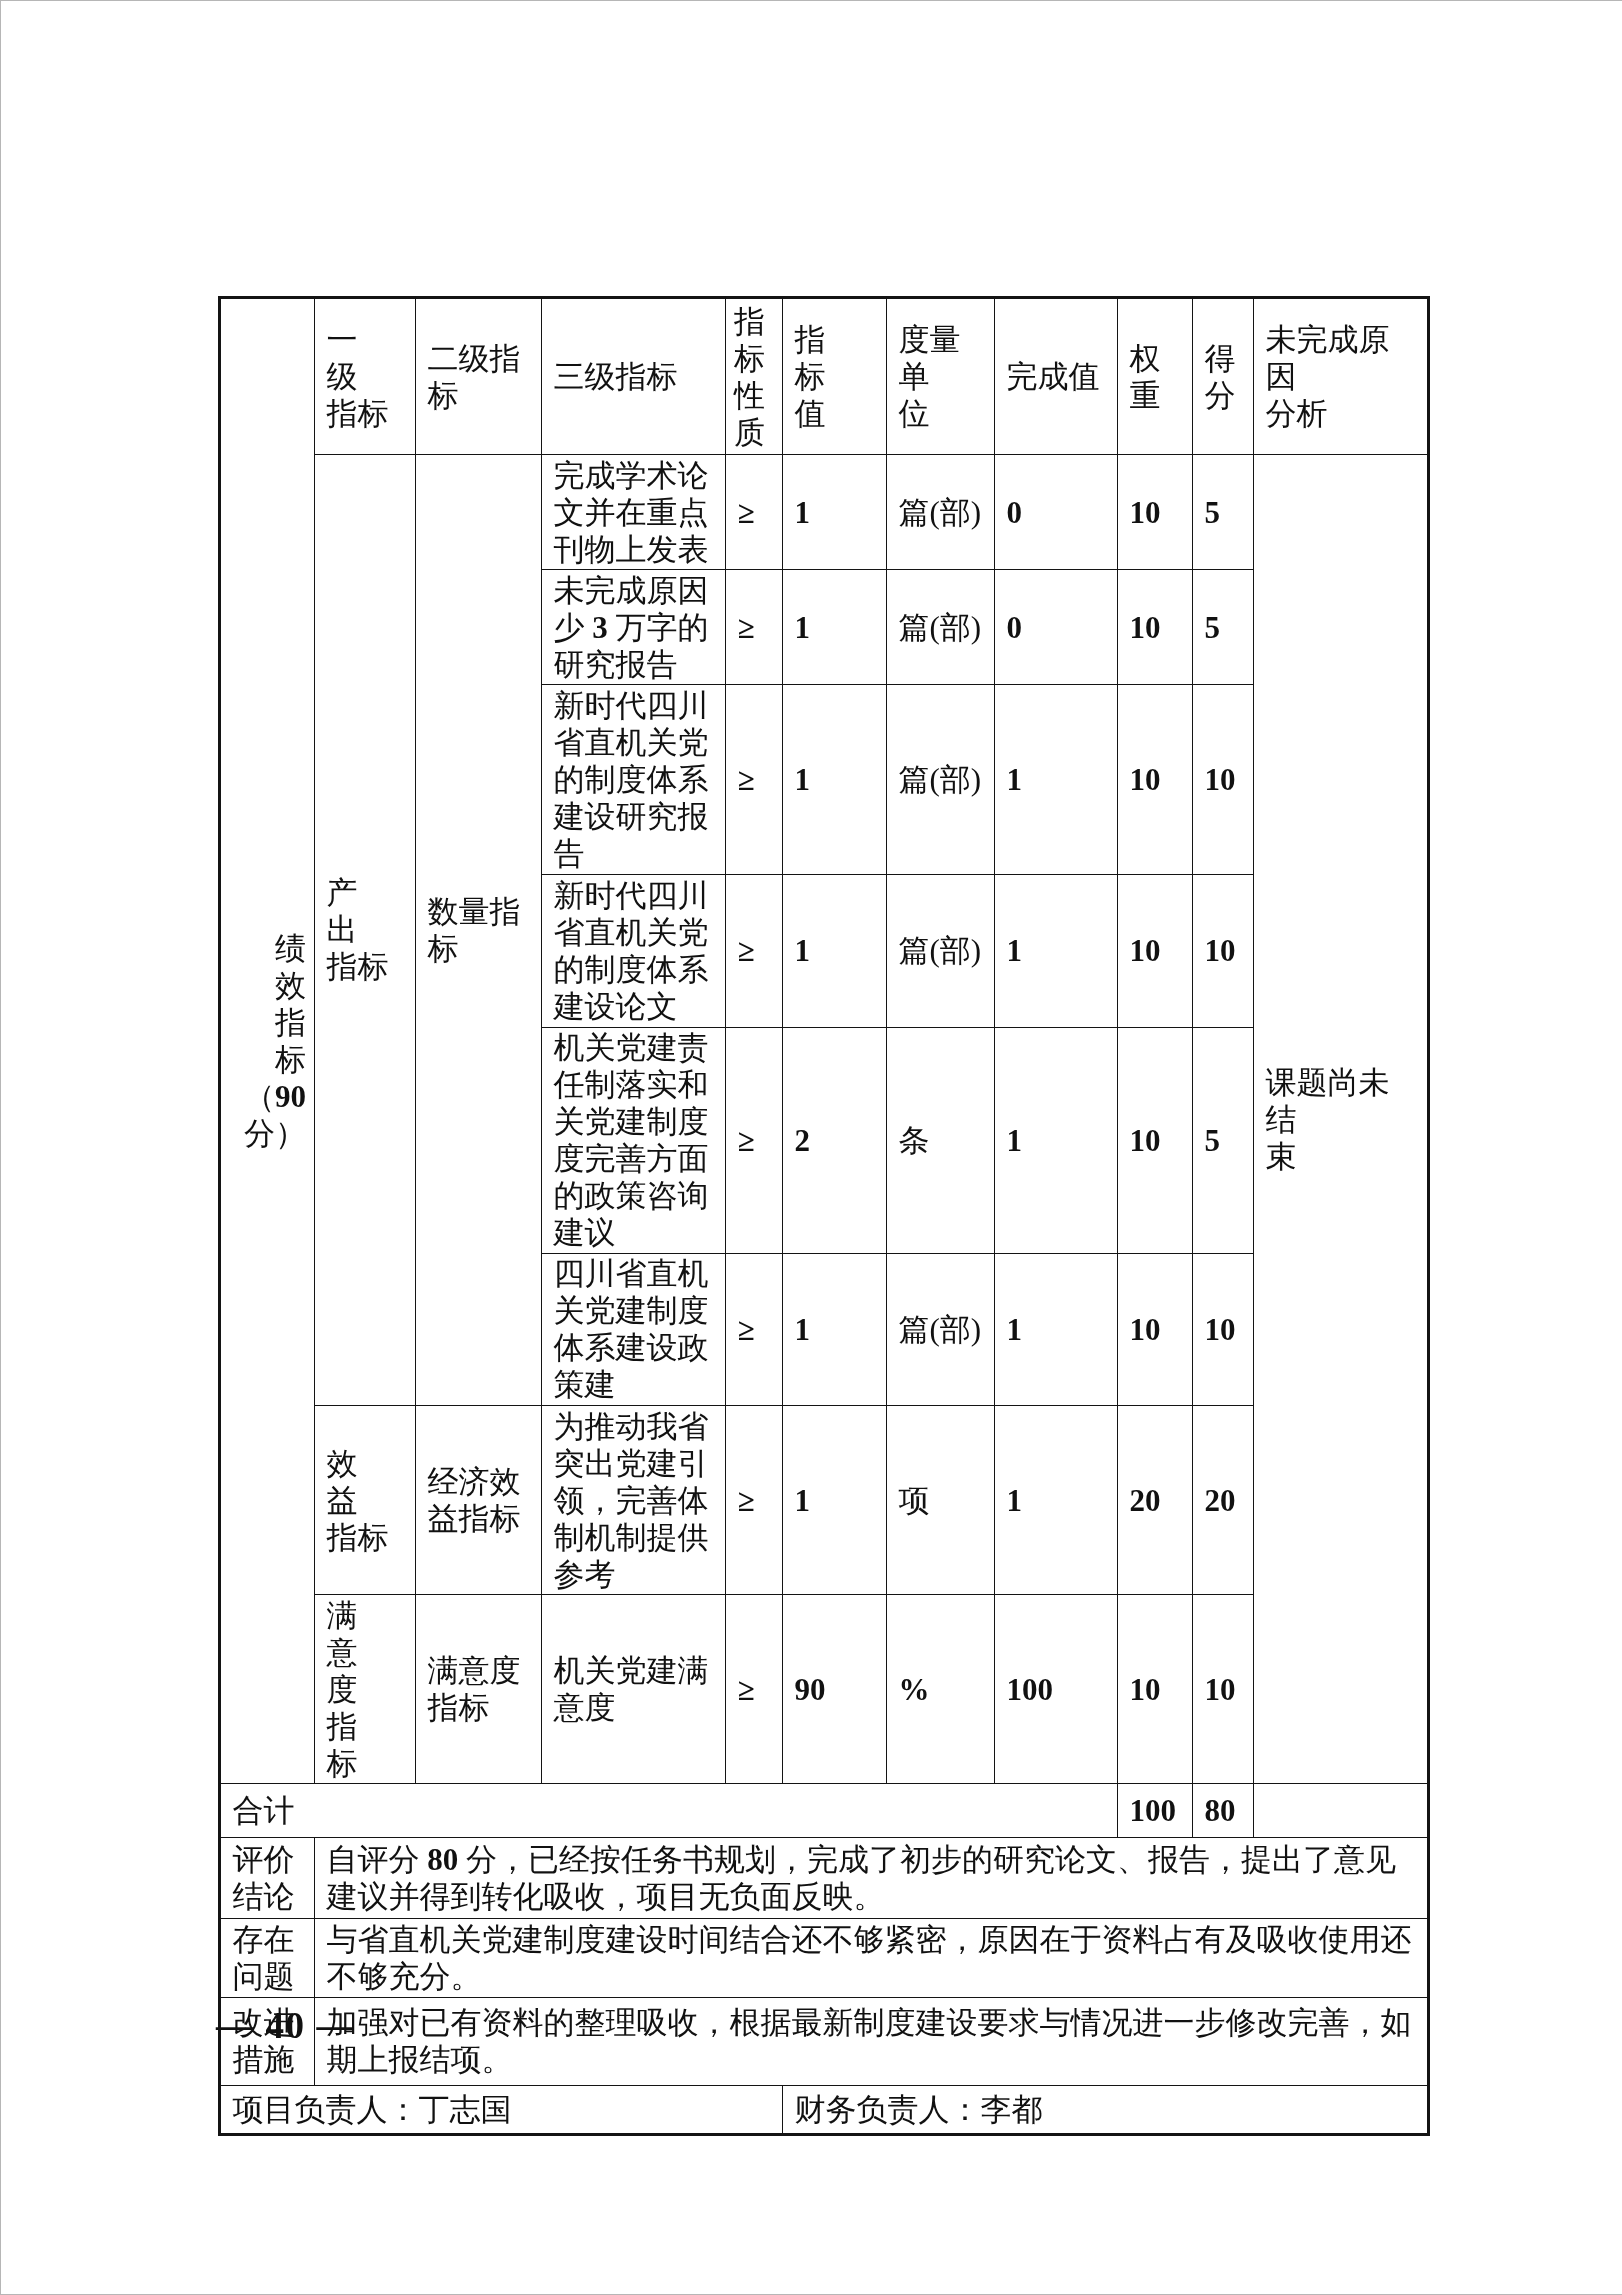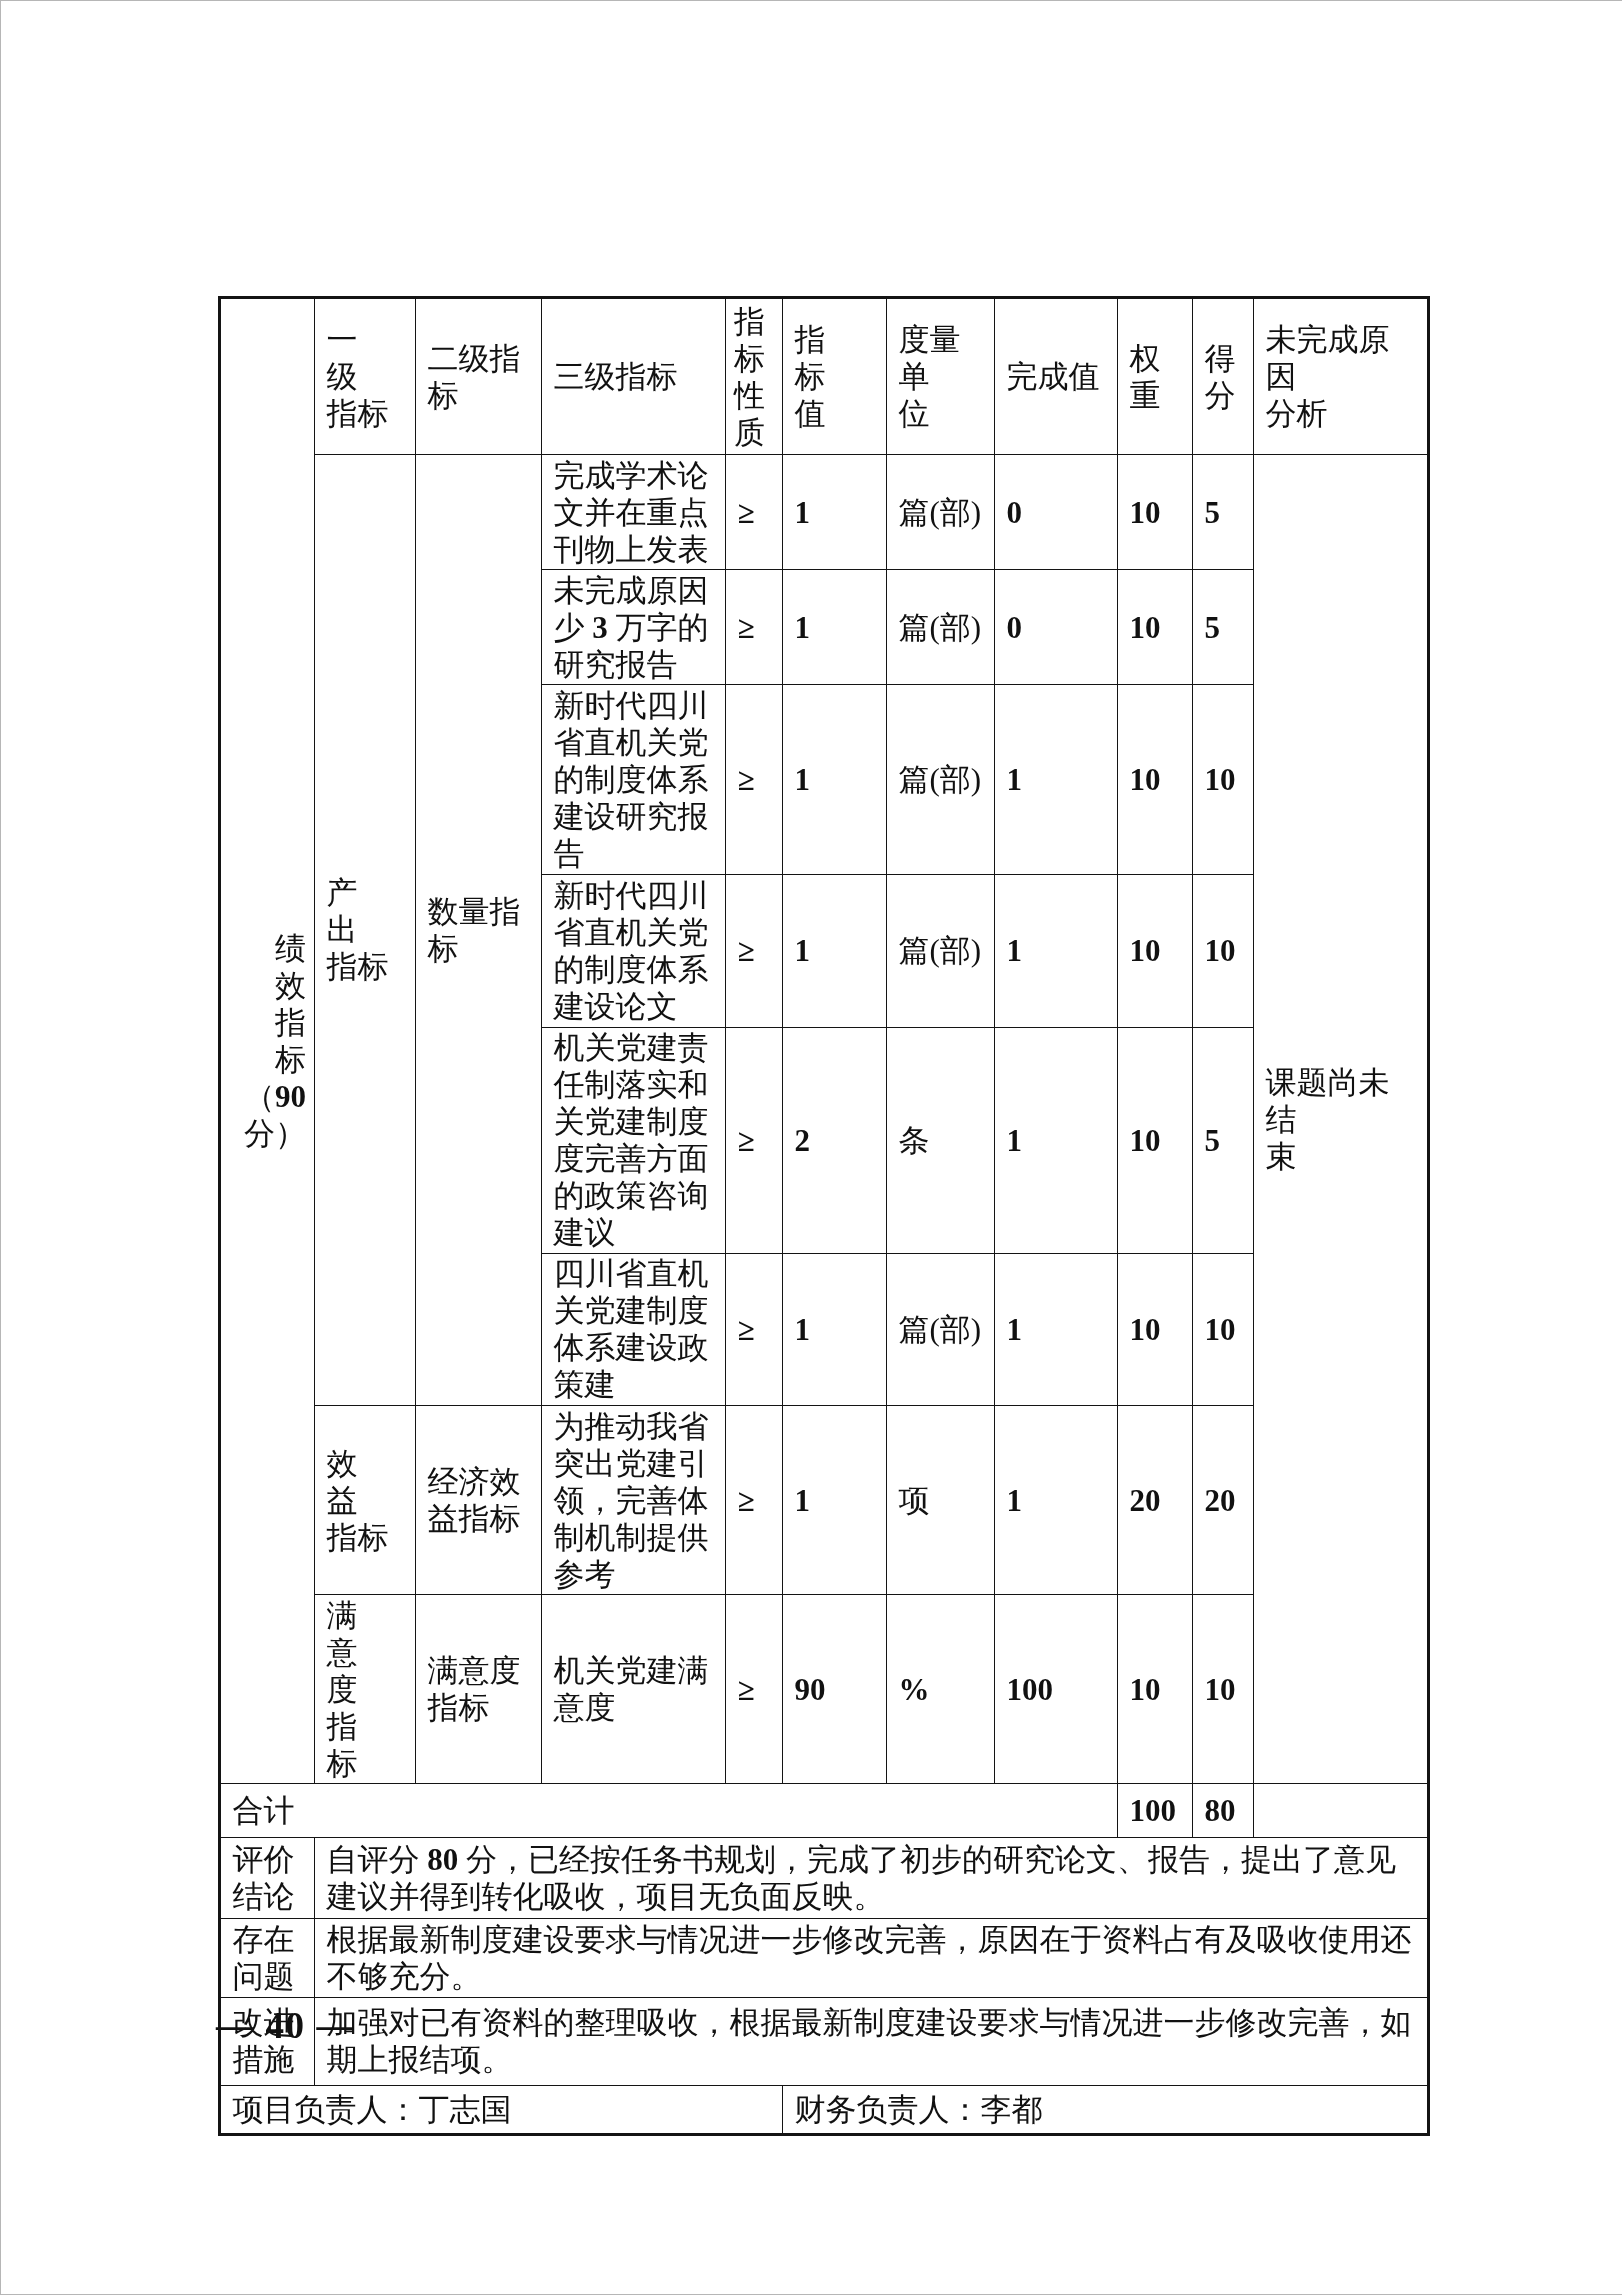--- a/index.html
+++ b/index.html
@@ -213,21 +213,21 @@
 
     <tr class="thick" style="height:81px">
       <td class="slabel pre">评价
 结论</td>
       <td colspan="10" class="para"><span>自评分 </span><span class="inline-num">80</span><span> 分，已经按任务书规划，完成了初步的研究论文、报告，提出了意见建议并得到转化吸收，项目无负面反映。</span></td>
     </tr>
 
     <tr class="thick" style="height:78px">
       <td class="slabel pre">存在
 问题</td>
-      <td colspan="10" class="para">根据最新制度建设要求与情况进一步修改完善，原因在于资料占有及吸收使用还不够充分。</td>
+      <td colspan="10" class="para">与省直机关党建制度建设时间结合还不够紧密，原因在于资料占有及吸收使用还不够充分。</td>
     </tr>
 
     <tr class="thick" style="height:88px">
       <td class="slabel pre">改进
 措施</td>
       <td colspan="10" class="para">加强对已有资料的整理吸收，根据最新制度建设要求与情况进一步修改完善，如期上报结项。</td>
     </tr>
 
     <tr class="thick" style="height:49px">
       <td colspan="5" class="leadcell">项目负责人：丁志国</td>

